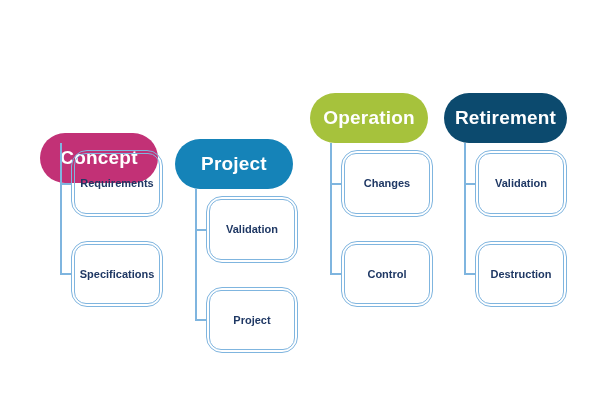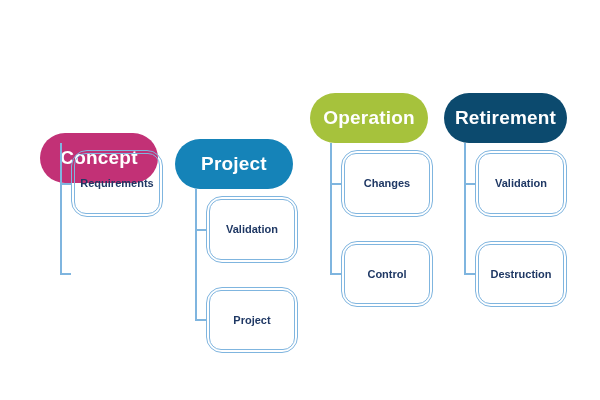--- a/index.html
+++ b/index.html
@@ -98,20 +98,23 @@
 <div class="canvas">
 
   <div class="column col-0">
     <div class="phase-pill" style="background: rgb(194, 49, 118); margin-top: 40px;">Concept</div>
     <div class="connector-v"></div>
     <div class="connector-stub stub-1"></div>
     <div class="connector-stub stub-2"></div>
     <div class="child-box child-1">
       <span class="child-label">Requirements</span>
     </div>
+    <div class="child-box child-2">
+      <span class="child-label">Specifications</span>
+    </div>
   </div>
 
   <div class="column col-1">
     <div class="phase-pill" style="background: rgb(21, 131, 184);">Project</div>
     <div class="connector-v"></div>
     <div class="connector-stub stub-1"></div>
     <div class="connector-stub stub-2"></div>
     <div class="child-box child-1">
       <span class="child-label">Validation</span>
     </div>

